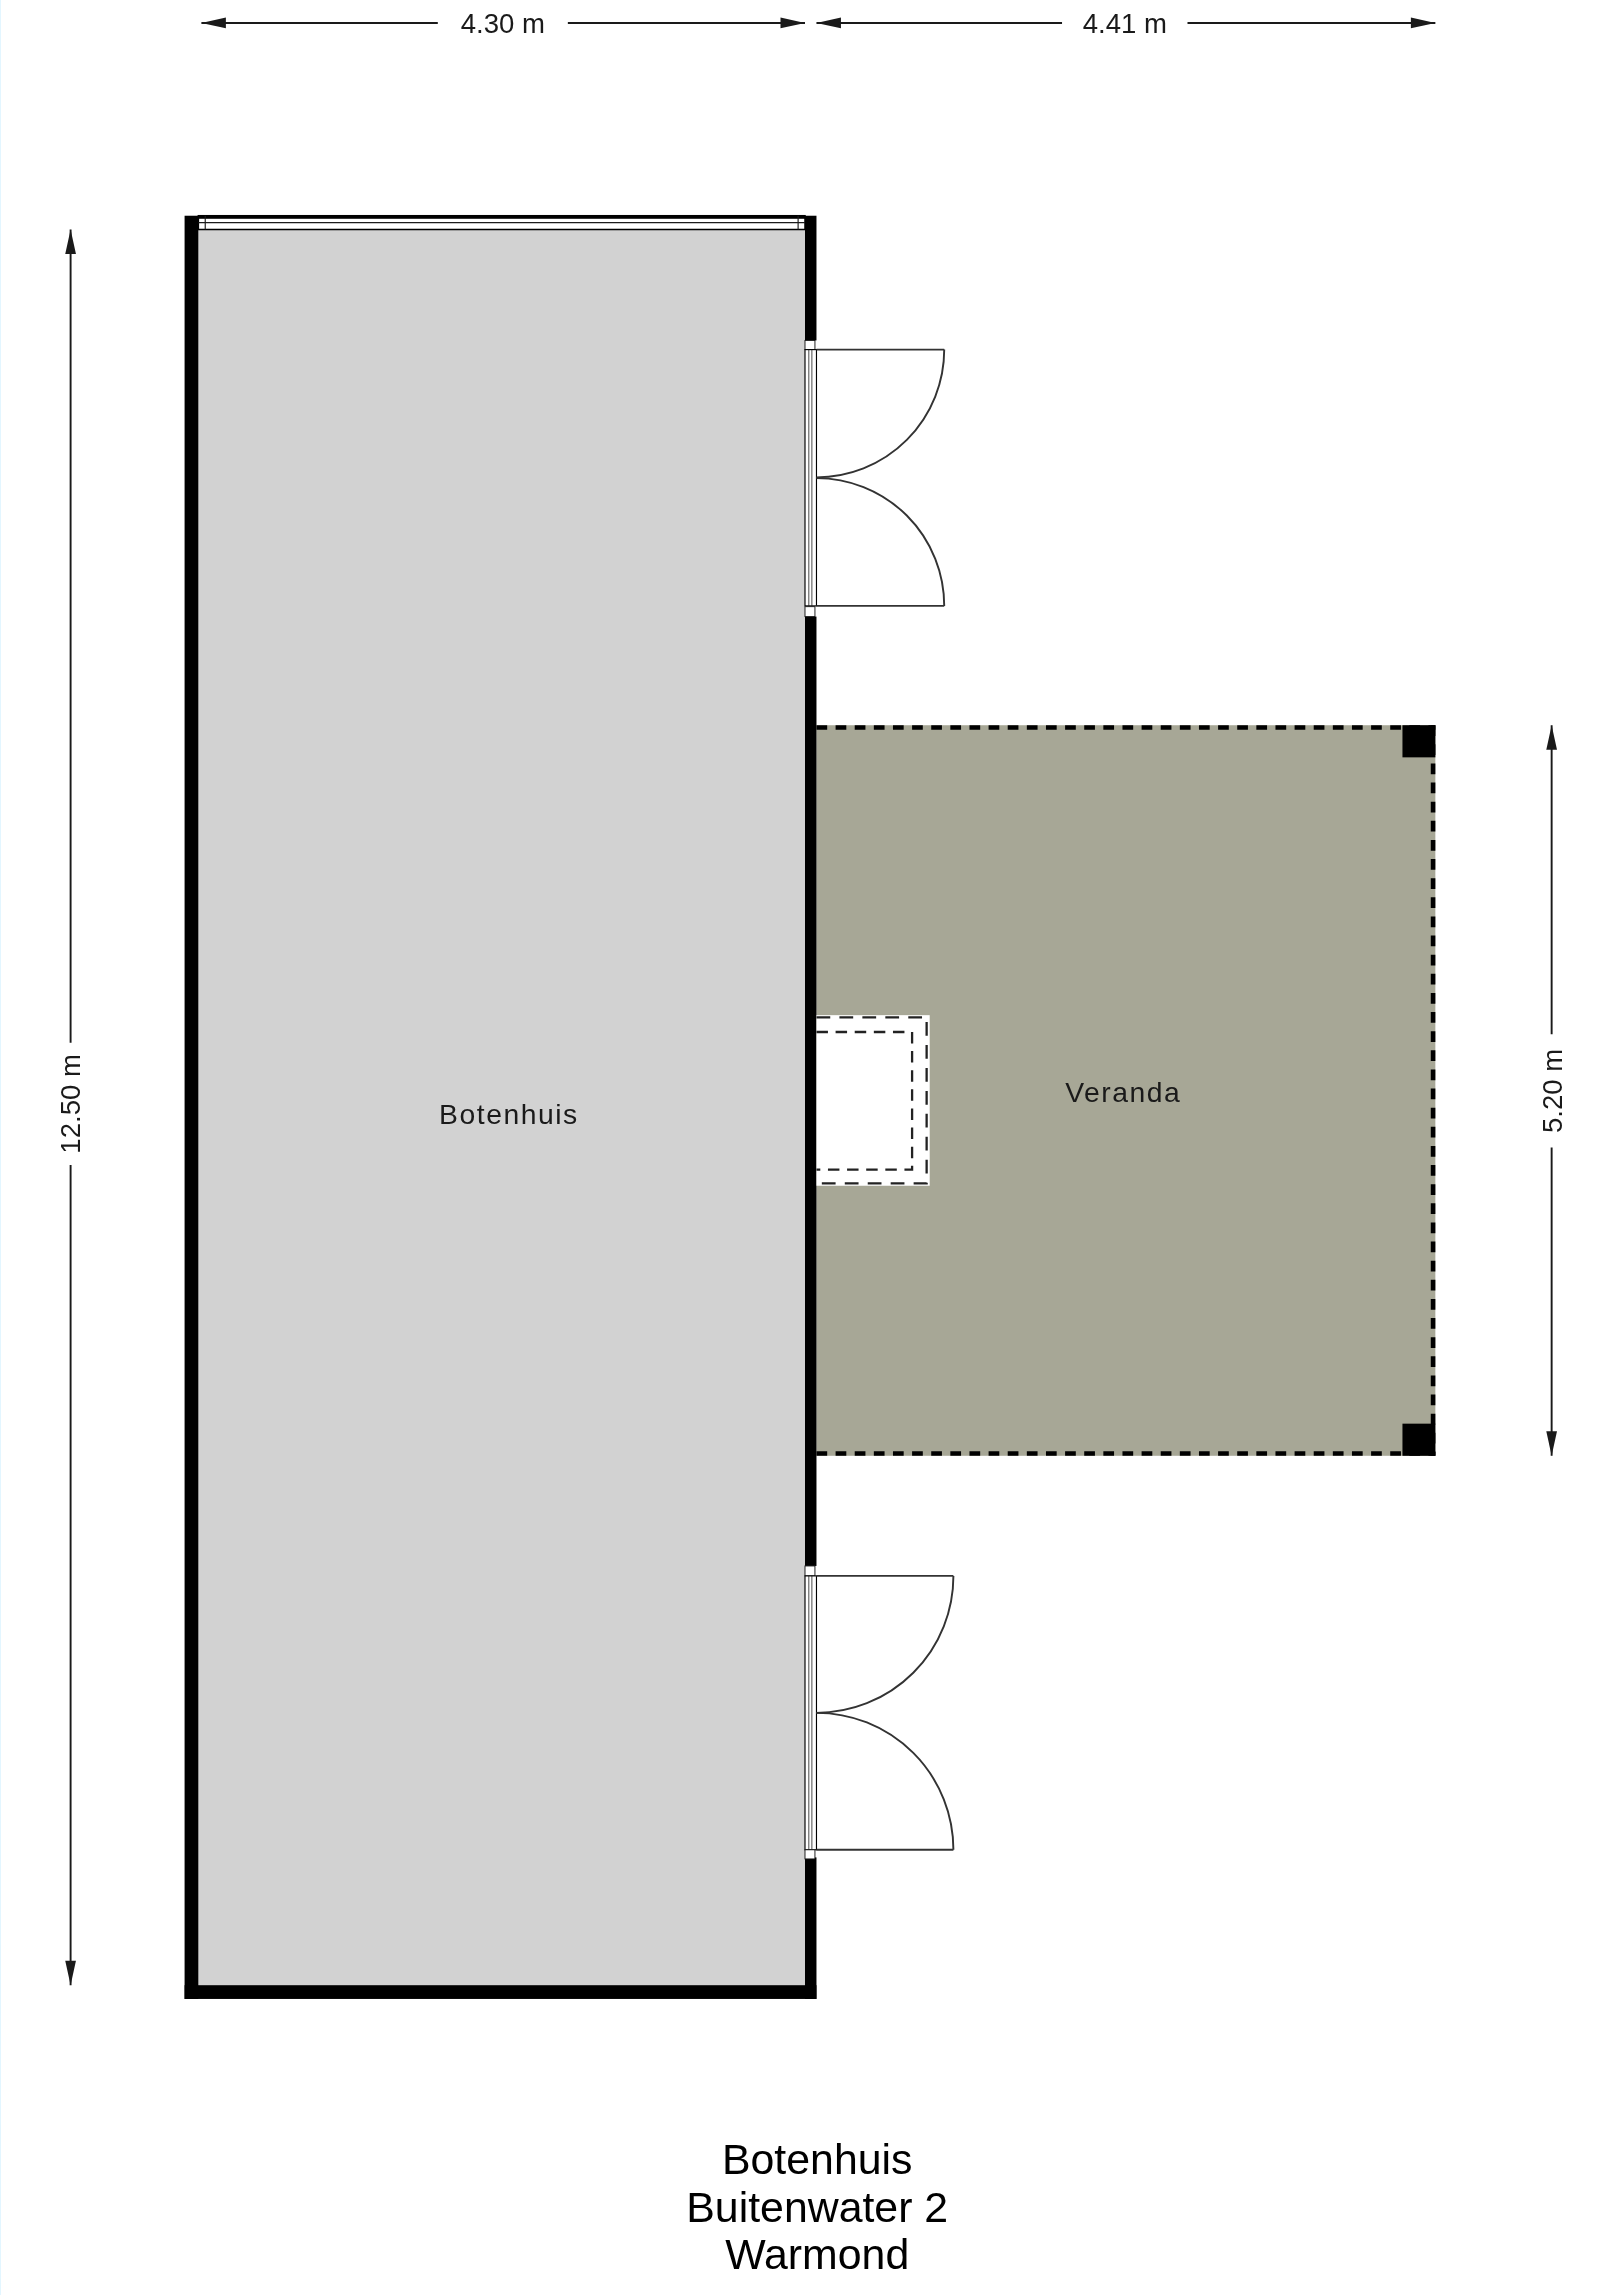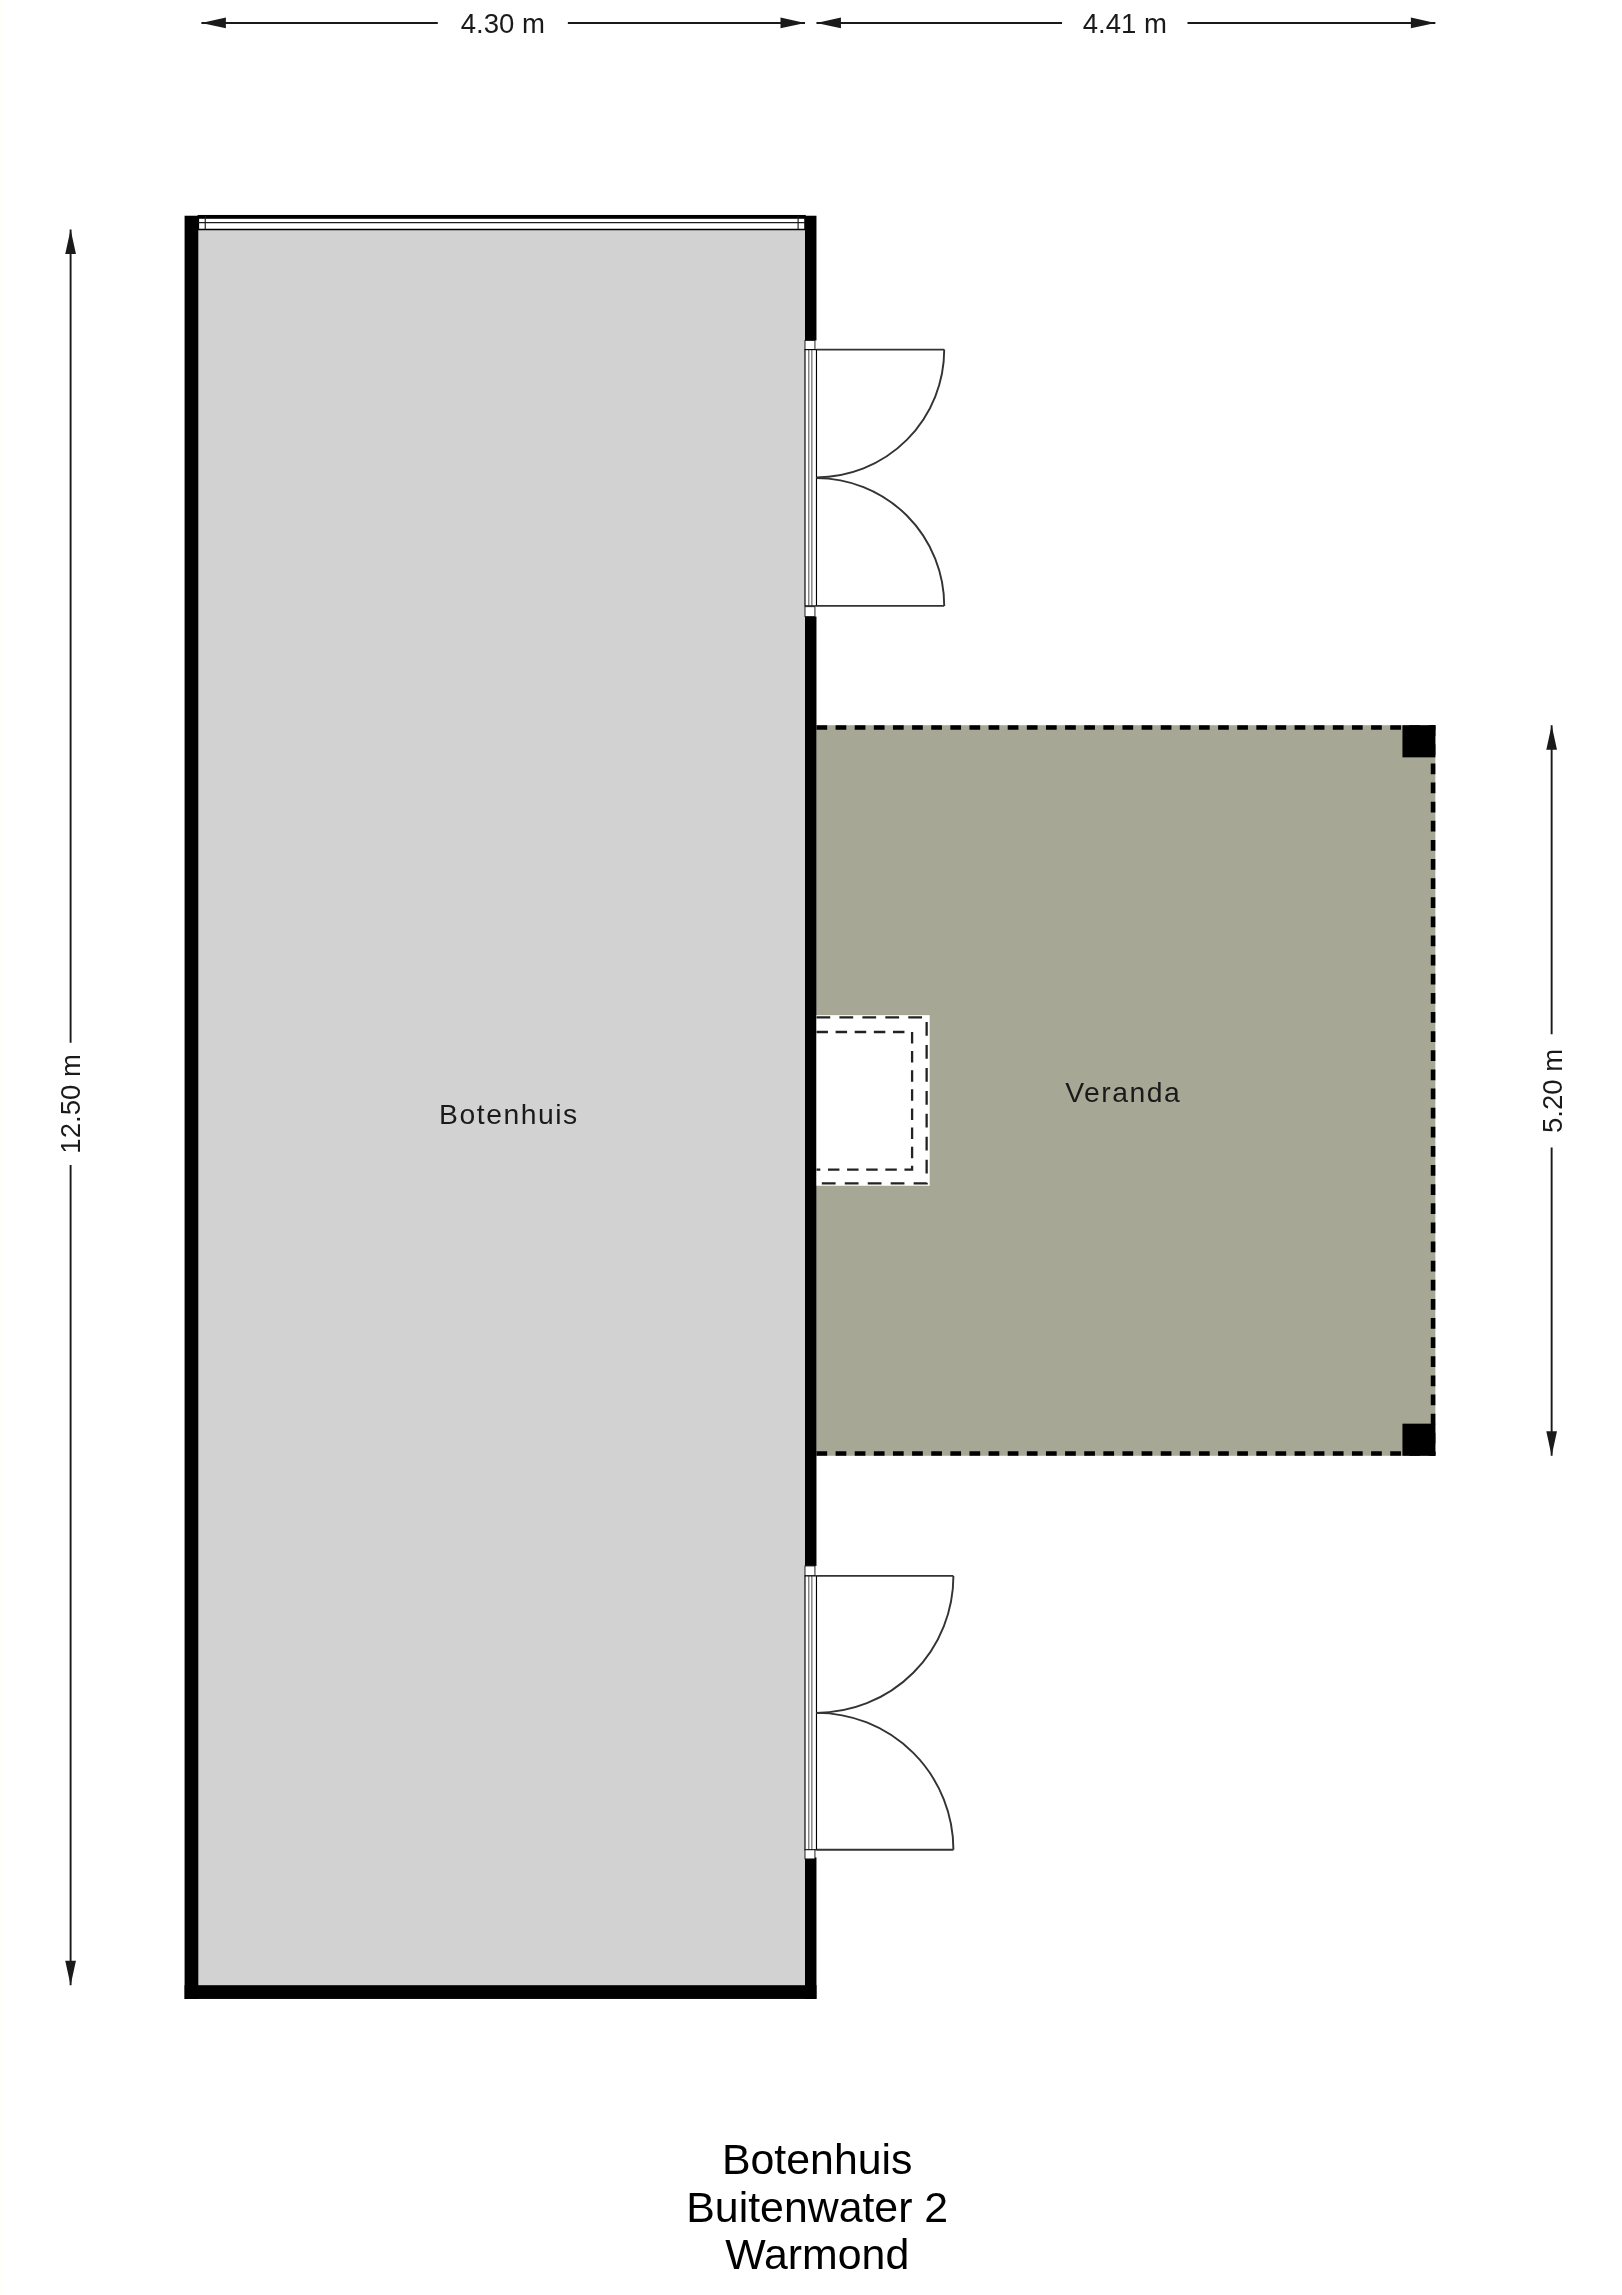--- a/index.html
+++ b/index.html
@@ -1,16 +1,16 @@
 <!DOCTYPE html>
 <html style="font-size:12.2px"><head>
 <meta charset="utf-8">
 <style>
   html,body{margin:0;padding:0;background:#ffffff;}
-  .plan-wrap{position:relative;width:1623px;height:2295px;background:#fef9c3;overflow:hidden;}
+  .plan-wrap{position:relative;width:1623px;height:2295px;background:#7dd3fc;overflow:hidden;}
   svg{display:block;}
   .lbl{font-family:"Liberation Sans","DejaVu Sans",sans-serif;fill:#1a1a1a;}
   .dim-label{font-size:36px;}
   .room-label{font-size:37px;letter-spacing:2px;}
   .title-line{font-size:56px;fill:#000;}
   .dimline{stroke:#1a1a1a;stroke-width:2.5;fill:none;}
   .arrowhead{fill:#1a1a1a;stroke:none;}
   .doorline{stroke:#333333;stroke-width:2.5;fill:none;}
   .thinline{stroke:#1b1b1b;stroke-width:1.5;fill:none;}
 </style>

